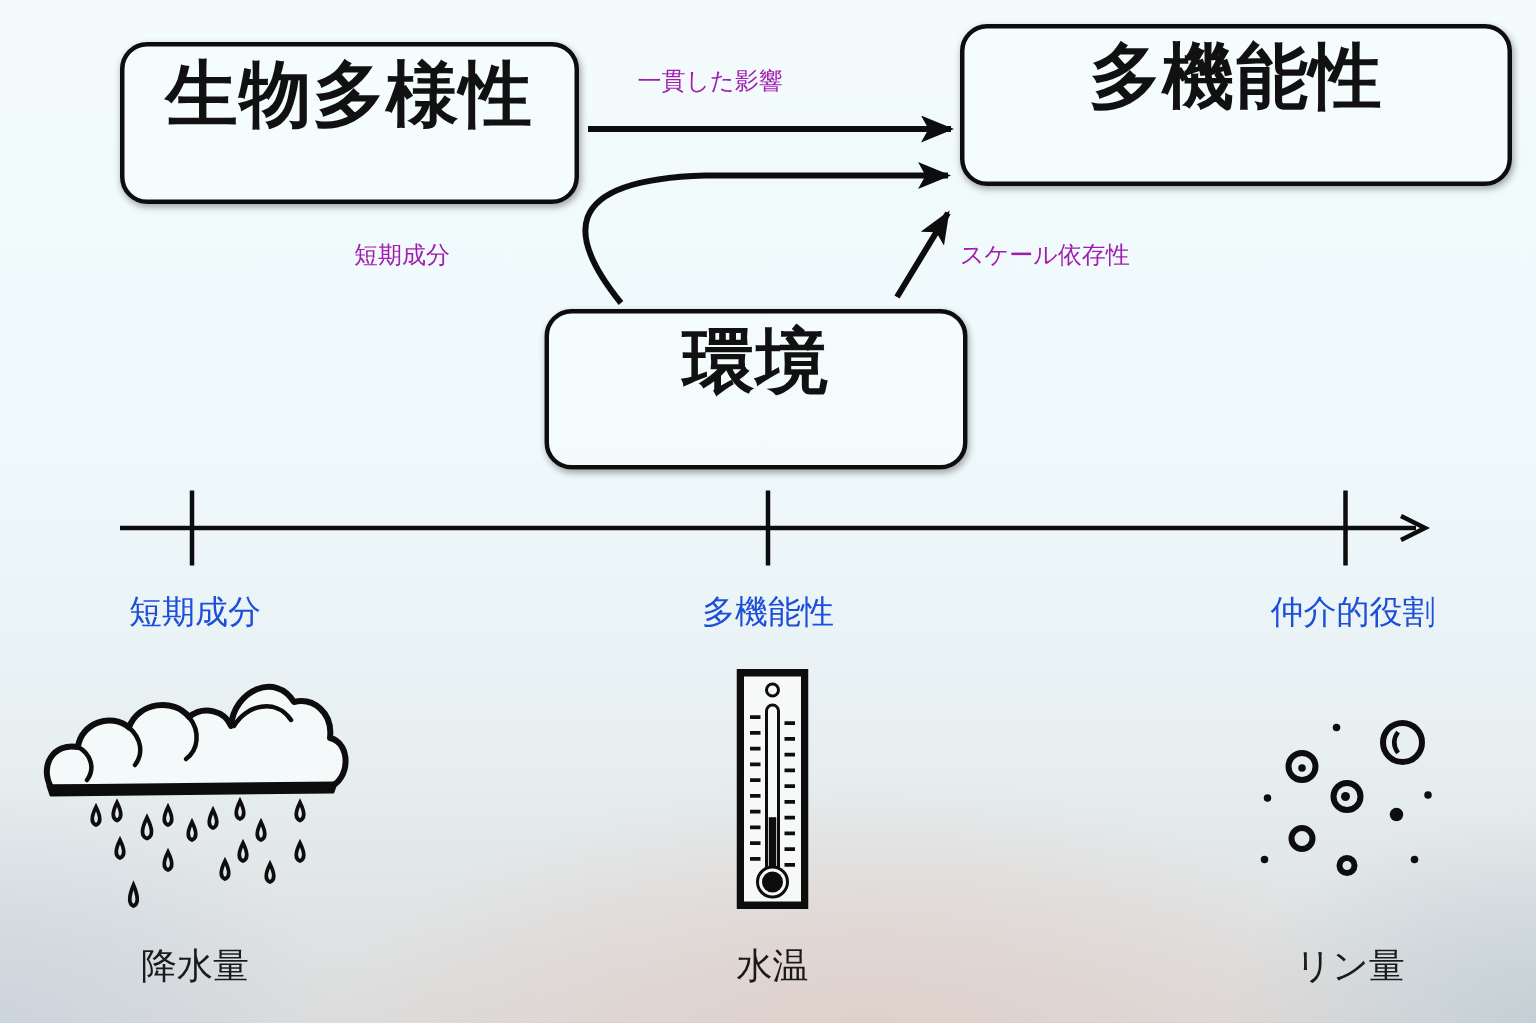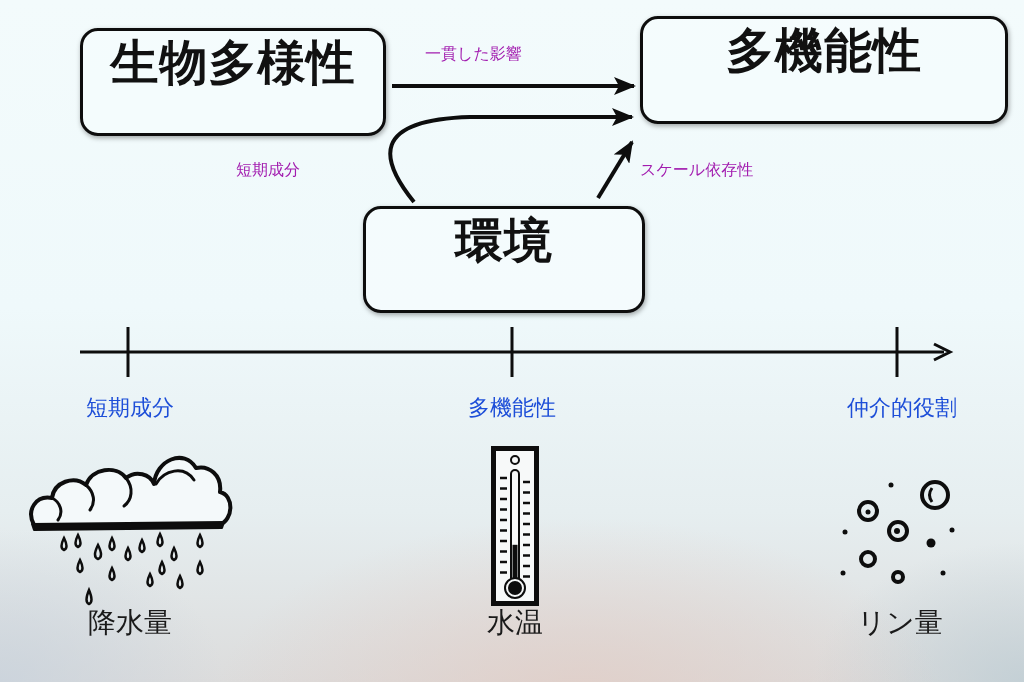--- a/index.html
+++ b/index.html
@@ -22,21 +22,21 @@
     font-weight: bold; font-size: 48px; letter-spacing: 1px;
   }
   #node-bio { left: 80px; top: 28px; width: 306px; height: 108px; }
   #node-multi { left: 640px; top: 16px; width: 368px; height: 108px; }
   #node-env { left: 363px; top: 206px; width: 282px; height: 107px; }
   .label { position: absolute; font-size: 16px; white-space: nowrap; color: #a21caf; }
   #lbl-consistent { left: 425px; top: 44px; }
   #lbl-mediating { left: 236px; top: 160px; }
   #lbl-scale { left: 640px; top: 160px; }
   .tick-label { position: absolute; top: 393px; font-size: 22px; transform: translateX(-50%); white-space: nowrap; color: #1d4ed8; }
-  .icon-label { position: absolute; top: 604px; font-size: 28px; transform: translateX(-50%); white-space: nowrap; color: #1a1a1a; }
+  .icon-label { position: absolute; top: 628px; font-size: 24px; transform: translateX(-50%); white-space: nowrap; color: #1a1a1a; }
   svg.overlay { position: absolute; left: 0; top: 0; }
   .icon { position: absolute; }
 </style>
 </head>
 <body>
 
 <svg class="overlay" width="1024" height="682">
   <defs>
     <marker id="ah" markerWidth="10" markerHeight="10" refX="8" refY="5" orient="auto" markerUnits="userSpaceOnUse">
       <path d="M0,0 L10,5 L0,10 L3,5 Z" fill="#0d0d0d"></path>

